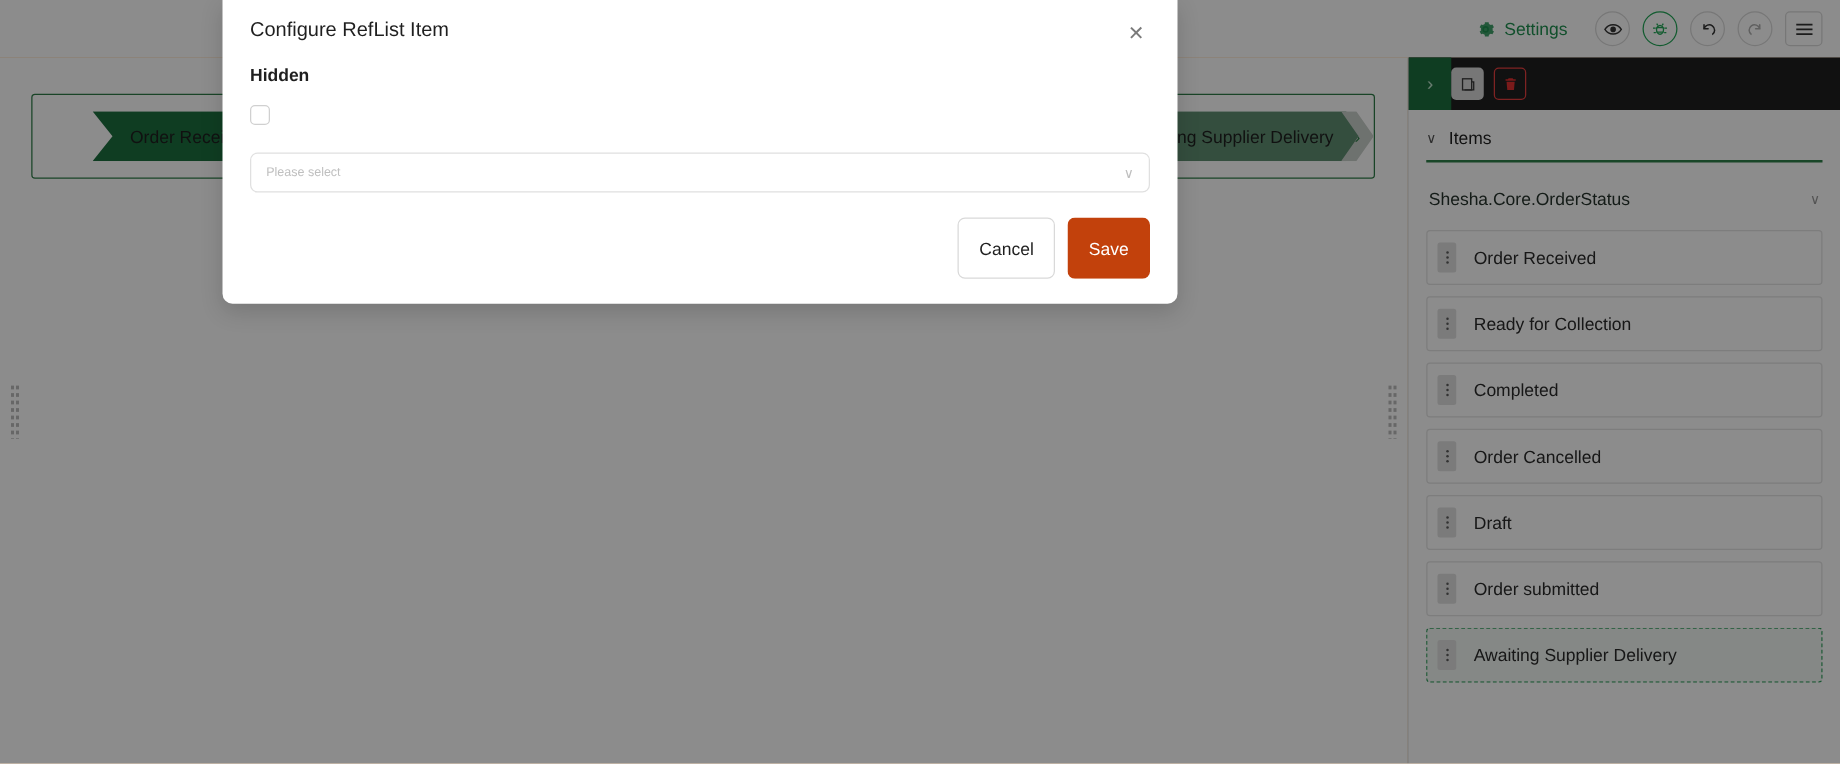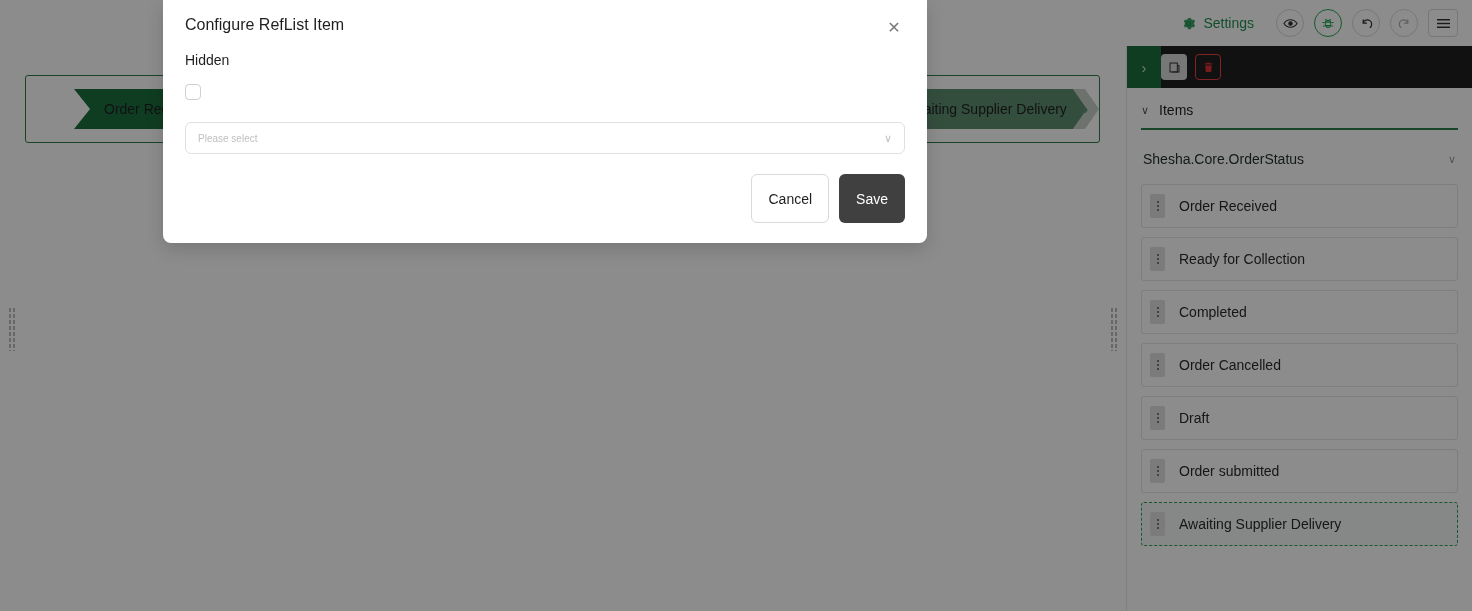--- a/index.html
+++ b/index.html
@@ -159,21 +159,21 @@
   }
   .grip i { width: 2px; height: 2px; background: #5c5c5c; border-radius: 50%; display: block; }
   .item-label { font-size: 14px; color: #2b2b2b; margin-left: 14px; }
 
   
   .overlay {
     position: absolute; inset: 0;
     background: rgba(0,0,0,0.45);
   }
   .modal {
-    position: absolute; left: 163px; top: 0; width: 764px;
+    position: absolute; left: 178px; top: 0; width: 764px;
     background: #ffffff;
     border-radius: 0 0 8px 8px;
     box-shadow: 0 6px 18px rgba(0,0,0,.15);
     padding: 16px 22px 20px 22px;
   }
   .modal-head {
     display: flex; align-items: flex-start; justify-content: space-between;
     padding-bottom: 14px;
   }
   .modal-title { font-size: 16px; color: #1f1f1f; }
@@ -181,21 +181,21 @@
     width: 22px; height: 22px; display: flex;
     align-items: center; justify-content: center;
     color: #7a7a7a; font-size: 16px; cursor: pointer;
   }
   .alert-box {
     background: #fffbe6; border: 1px solid #ffe58f; border-radius: 6px;
     padding: 10px 14px; font-size: 14px; color: #1f1f1f;
     margin-bottom: 18px;
   }
   .form-label {
-    font-size: 14px; font-weight: normal; color: #1f1f1f;
+    font-size: 14px; font-weight: bold; color: #1f1f1f;
     margin-bottom: 16px;
   }
   .checkbox {
     width: 16px; height: 16px; border: 1px solid #d0d0d0;
     border-radius: 4px; background: #fff; cursor: pointer;
     margin-bottom: 22px;
   }
   .select-box {
     height: 32px; border: 1px solid #e0e0e0; border-radius: 6px;
     display: flex; align-items: center; justify-content: space-between;
@@ -203,21 +203,21 @@
   }
   .select-placeholder { font-size: 10px; color: #bfbfbf; }
   .select-caret { color: #bfbfbf; font-size: 11px; }
   .modal-foot { display: flex; justify-content: flex-end; gap: 10px; }
   .btn {
     height: 49px; border-radius: 6px; padding: 0 16px;
     font-size: 14px; cursor: pointer; border: 1px solid transparent;
     display: flex; align-items: center;
   }
   .btn.cancel { background: #fff; border-color: #d9d9d9; color: #1f1f1f; }
-  .btn.save { background: #404040; color: #ffffff; }
+  .btn.save { background: #c2410c; color: #ffffff; }
 </style>
 </head>
 <body>
 
 <div id="app">
 
   <div class="designer">
 
     <div class="topbar">
       <div class="settings-link">

